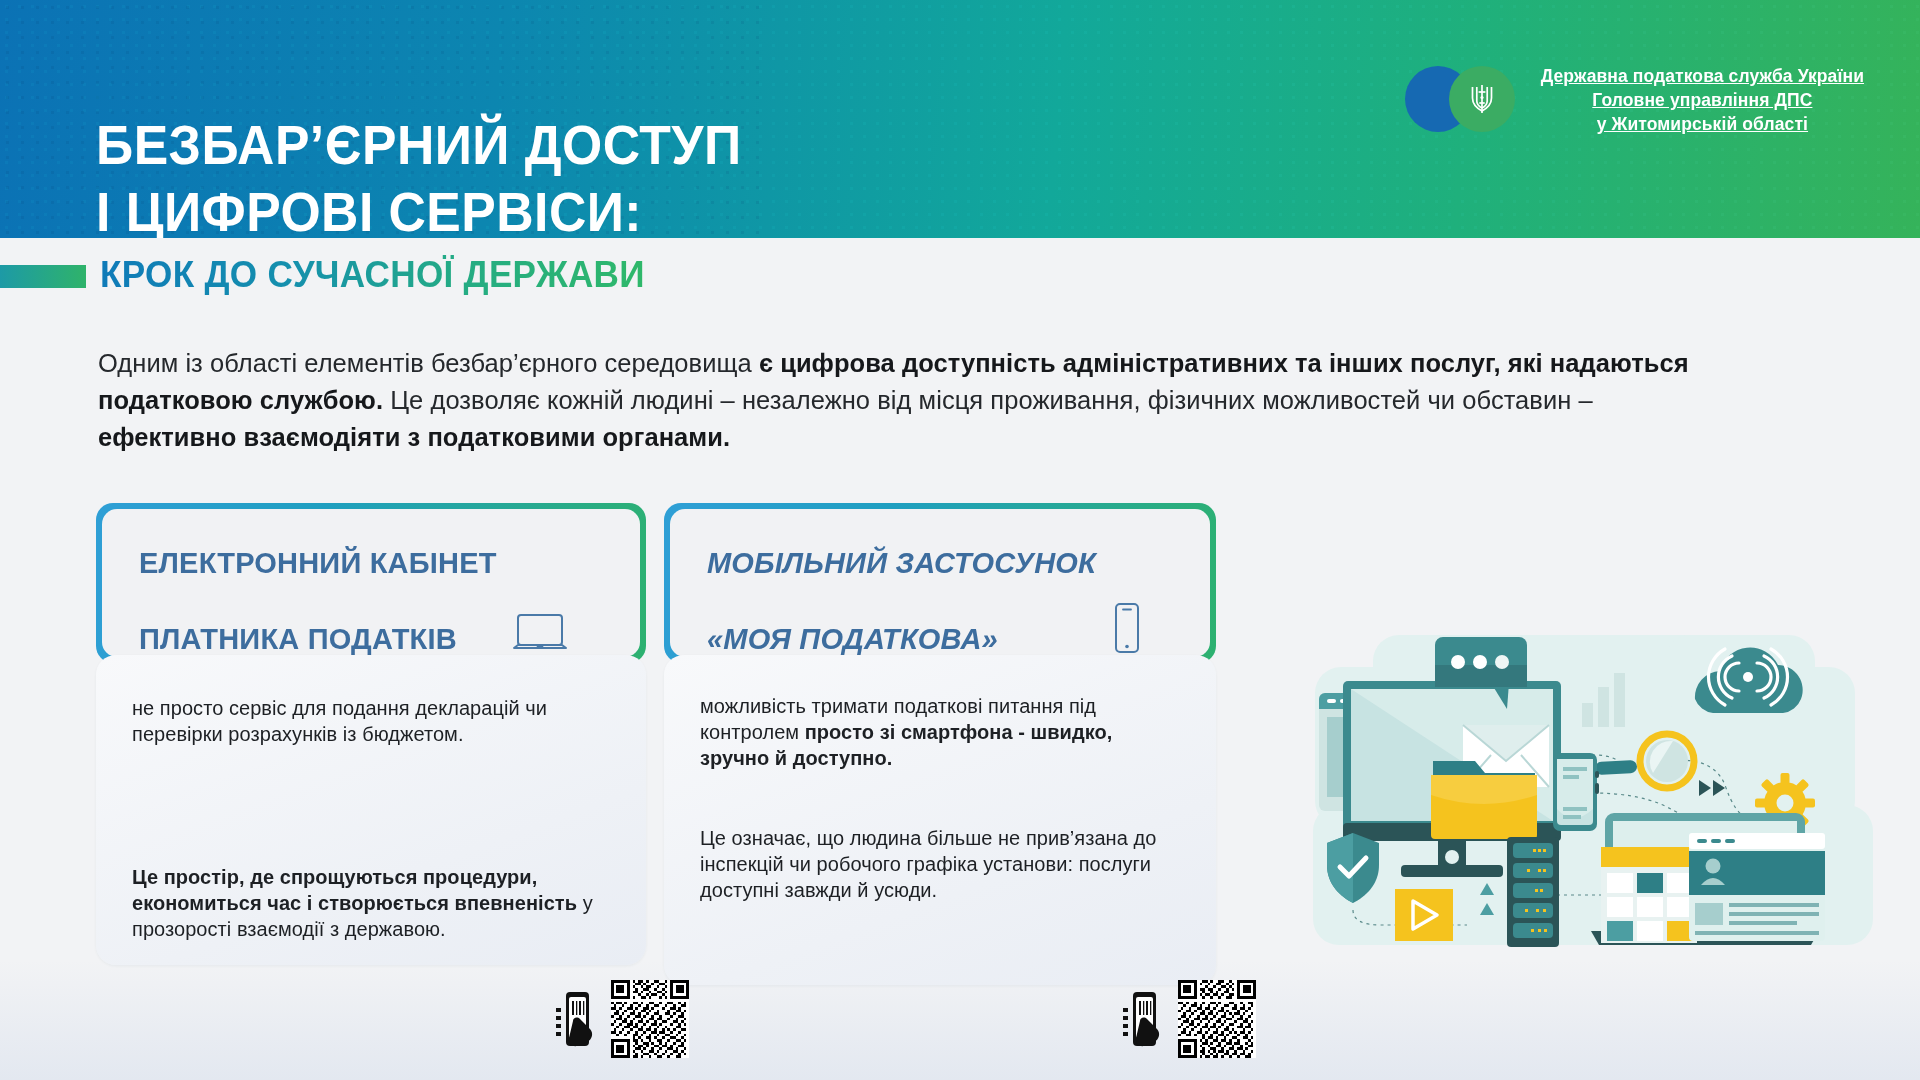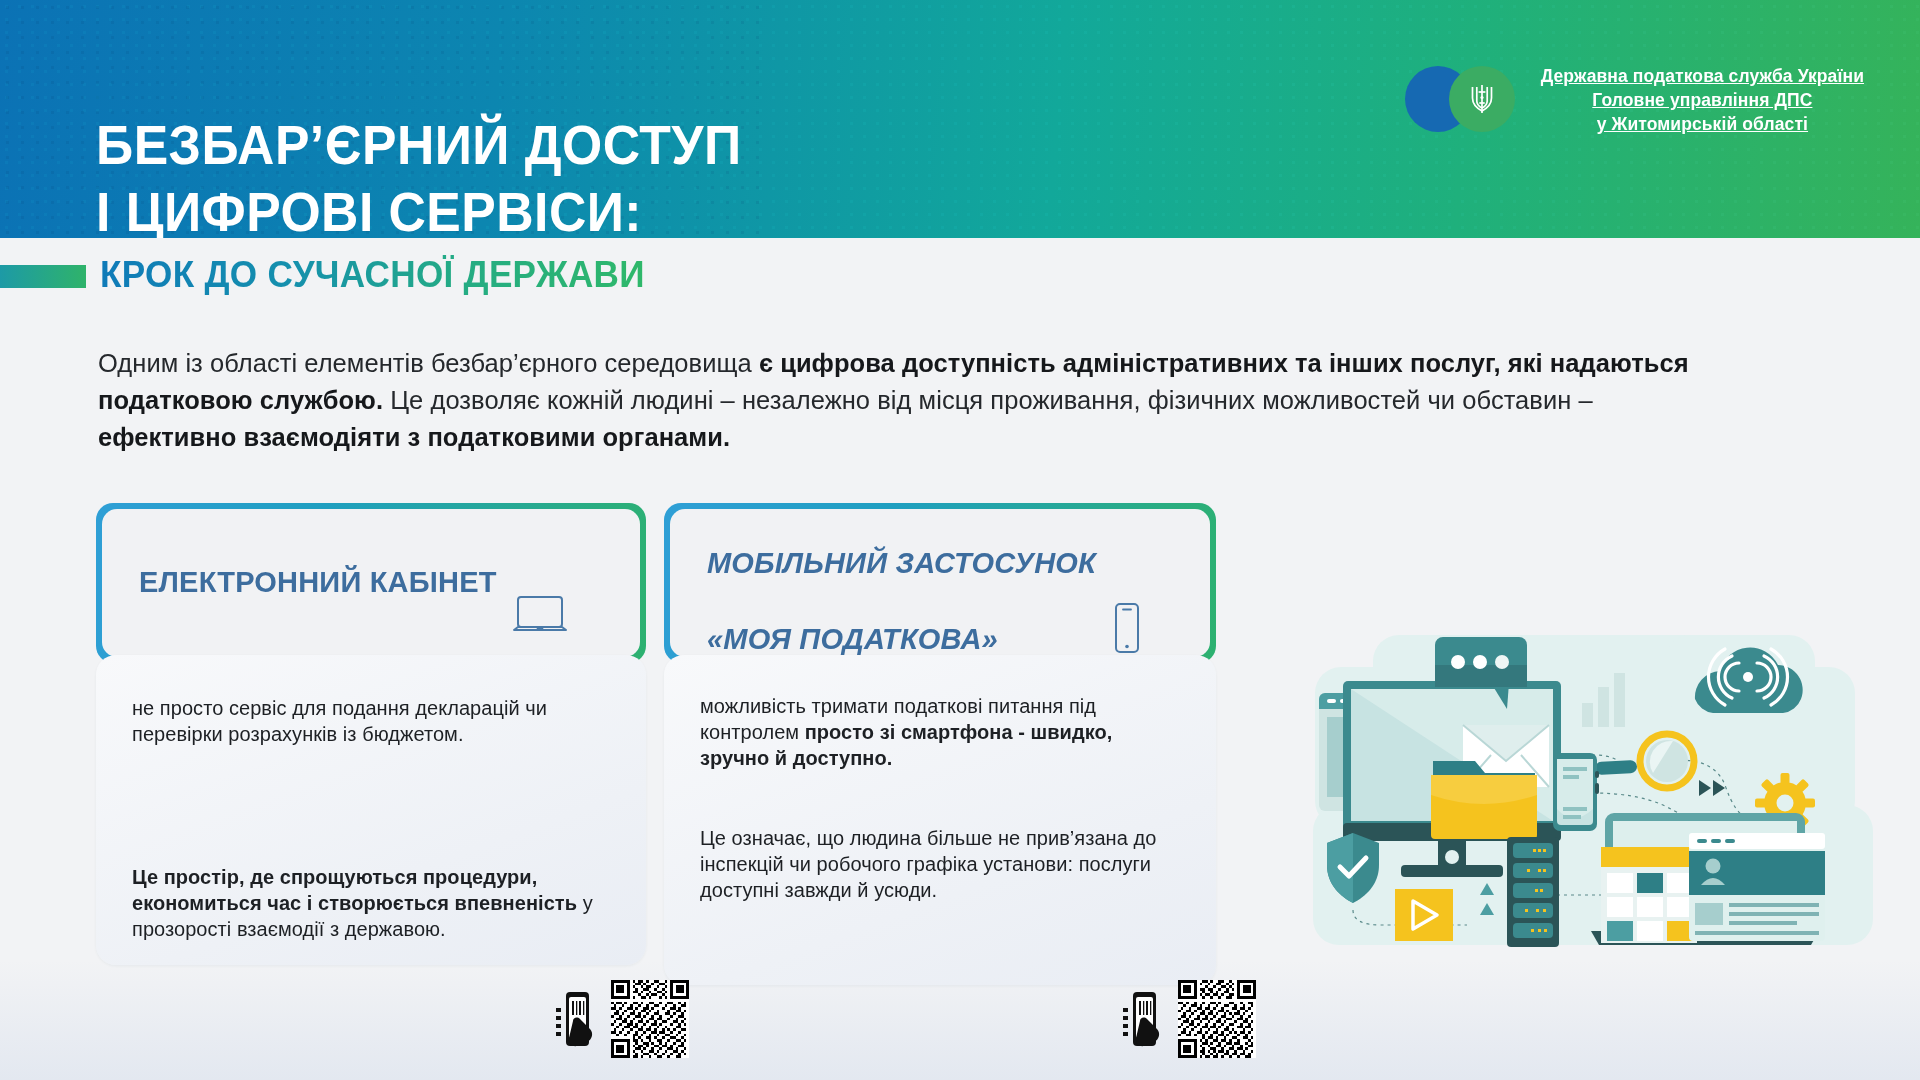--- a/index.html
+++ b/index.html
@@ -192,20 +192,21 @@
 
 <div class="intro">
   <span>Одним із області елементів безбар’єрного середовища </span><b>є цифрова доступність адміністративних та інших послуг, які надаються податковою службою.</b><span> Це дозволяє кожній людині – незалежно від місця проживання, фізичних можливостей чи обставин – </span><b>ефективно взаємодіяти з податковими органами.</b>
 </div>
 
 <div class="hcard c1">
   <div class="hcard-inner">
     <div class="hcard-row">
       <div class="hcard-title">
         <span>ЕЛЕКТРОННИЙ КАБІНЕТ</span><br>
+        <span>ПЛАТНИКА ПОДАТКІВ</span>
       </div>
       <svg class="dev-icon" width="58" height="44" viewBox="0 0 58 44">
         <rect x="7" y="3" width="44" height="30" rx="3" fill="none" stroke="#4a7aa8" stroke-width="2"></rect>
         <path d="M3 36 L55 36 L51 33 L7 33 Z" fill="none" stroke="#4a7aa8" stroke-width="2" stroke-linejoin="round"></path>
         <ellipse cx="29" cy="34.6" rx="3.4" ry="1.1" fill="#4a7aa8"></ellipse>
       </svg>
     </div>
   </div>
 </div>
 

